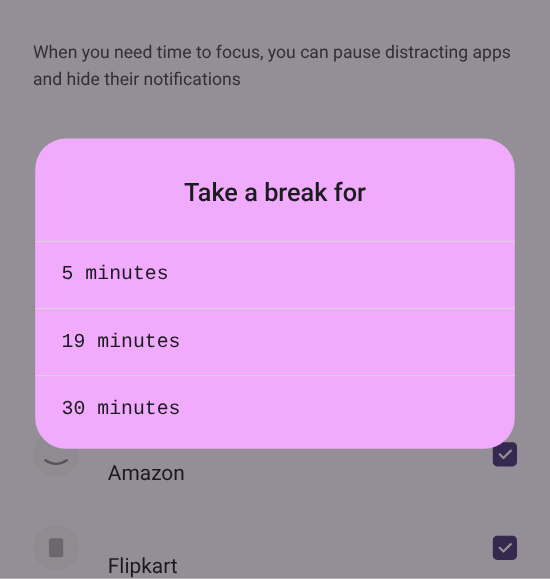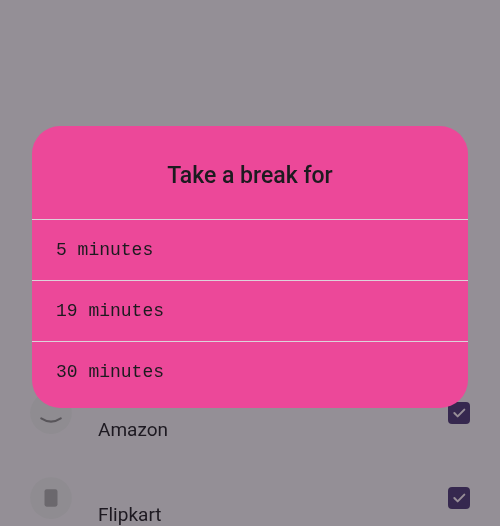--- a/index.html
+++ b/index.html
@@ -92,21 +92,21 @@
       right: 0;
       bottom: 0;
       background: rgba(30, 25, 35, 0.45);
     }
     
     .dialog {
       position: absolute;
       top: 126px;
       left: 32px;
       right: 32px;
-      background: #ec4899;
+      background: #f0abfc;
       border-radius: 28px;
       overflow: hidden;
     }
     
     .dialog-title {
       text-align: center;
       font-size: 23px;
       font-weight: 500;
       color: #1c1b1f;
       padding: 36px 20px 30px 20px;
@@ -126,20 +126,21 @@
     }
     
     .dialog-option:last-child {
       padding-bottom: 26px;
     }
   </style>
 </head>
 <body>
 
 <div class="bg">
+  <div class="description">When you need time to focus, you can pause distracting apps and hide their notifications</div>
 
   <div class="app-list">
     <div class="app-item">
       <div class="app-icon">
         <svg viewBox="0 0 24 24" fill="none">
           <path d="M3 17c3 2 6 3 9 3s6-1 9-3" stroke="#888" stroke-width="2" stroke-linecap="round"></path>
         </svg>
       </div>
       <div class="app-name">Amazon</div>
       <div class="checkbox">

